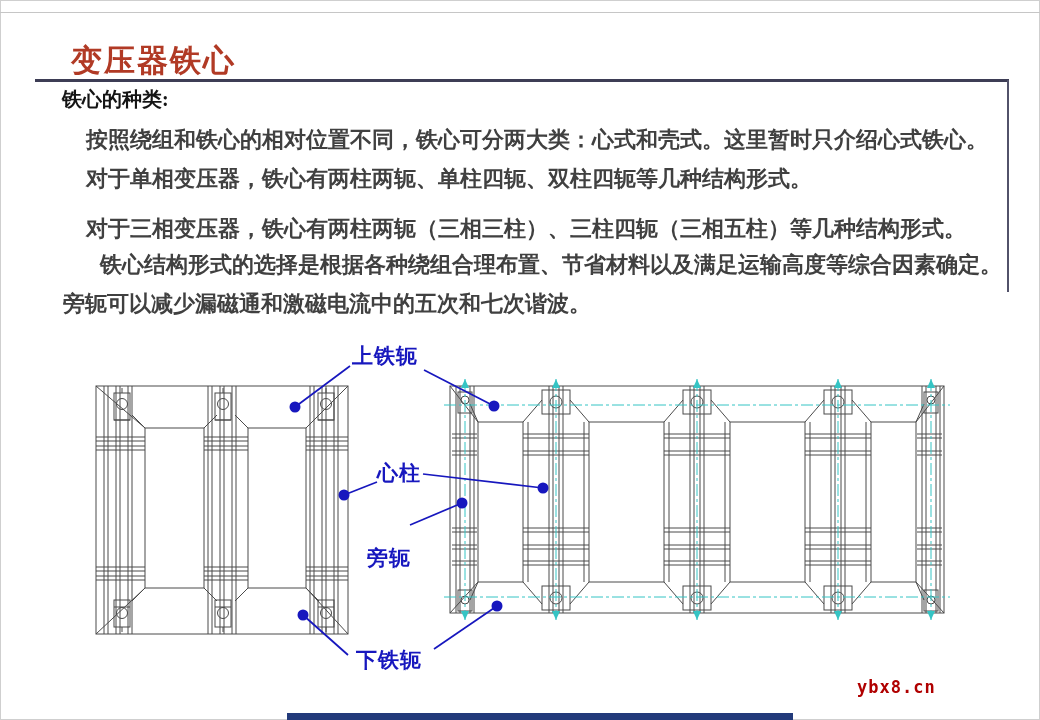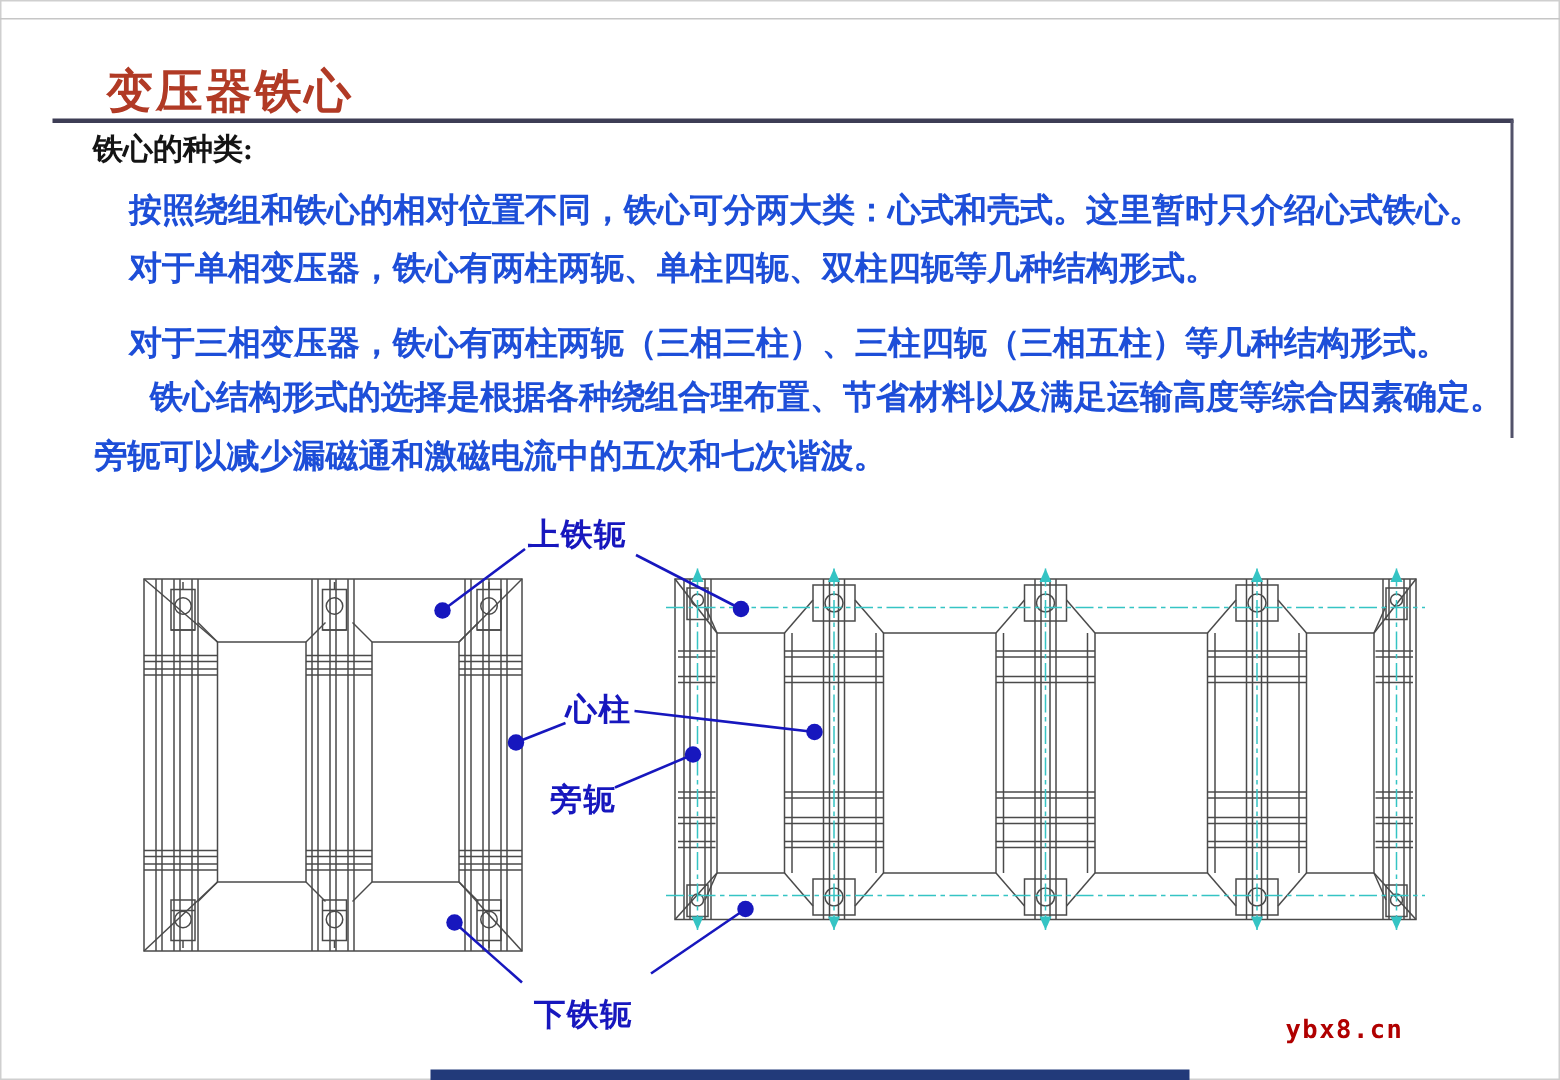--- a/index.html
+++ b/index.html
@@ -14,36 +14,36 @@
     font-family:"Liberation Serif",serif;font-size:31px;font-weight:bold;
     color:#b13a25;letter-spacing:2px;white-space:nowrap;
   }
   .title-underline{position:absolute;left:35px;top:79px;width:974px;height:3px;background:#3d3d55;}
   .right-rule{position:absolute;left:1007px;top:80px;width:2px;height:212px;background:#52526a;}
   .section-heading{
     position:absolute;left:62px;top:86px;font-size:20px;font-weight:bold;color:#141414;
     font-family:Liberation Serif, serif;white-space:nowrap;
   }
   .para{
-    position:absolute;font-size:22px;font-weight:bold;color:#1d4ed8;
+    position:absolute;font-size:22px;font-weight:bold;color:#404040;
     font-family:"Liberation Serif",serif;white-space:nowrap;letter-spacing:0px;
   }
   .p1{left:86px;top:125px;}
   .p2{left:86px;top:164px;}
   .p3{left:86px;top:202px;margin-top:12px;}
   .p4{left:100px;top:250px;}
   .p5{left:63px;top:289px;}
   .diag-label{
     position:absolute;font-size:21px;font-weight:bold;color:#1717be;
     font-family:"Liberation Serif",serif;white-space:nowrap;letter-spacing:1px;
   }
   .lbl-top-yoke{left:352px;top:342px;}
   .lbl-core-leg{left:377px;top:459px;}
-  .lbl-side-yoke{left:367px;top:519px;}
-  .lbl-bottom-yoke{left:356px;top:662px;}
+  .lbl-side-yoke{left:367px;top:544px;}
+  .lbl-bottom-yoke{left:356px;top:646px;}
   .watermark{
     position:absolute;left:857px;top:677px;font-family:"DejaVu Sans Mono",monospace;
     font-size:17px;font-weight:bold;color:#b00000;letter-spacing:1px;white-space:nowrap;
   }
   .bottom-bar{position:absolute;left:287px;top:713px;width:506px;height:7px;background:#223a7a;}
   svg#diag{position:absolute;left:0;top:0;}
 </style>
 </head>
 <body>
 

